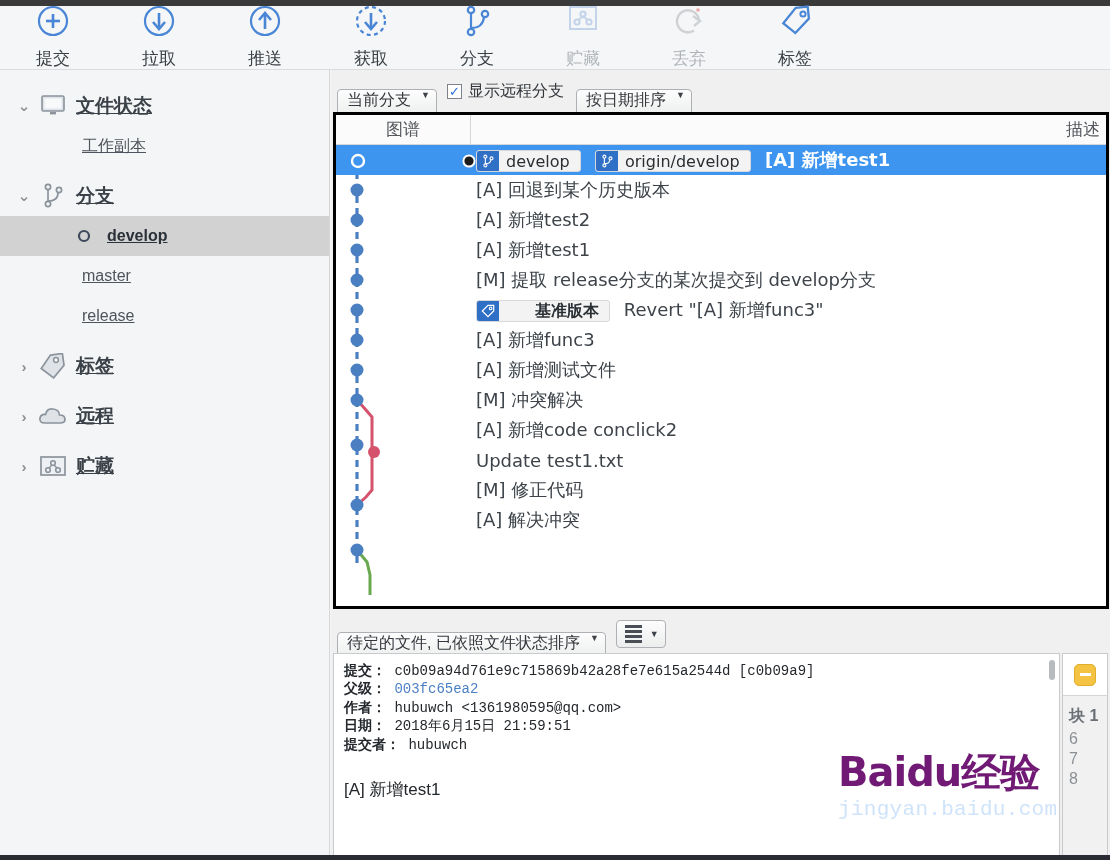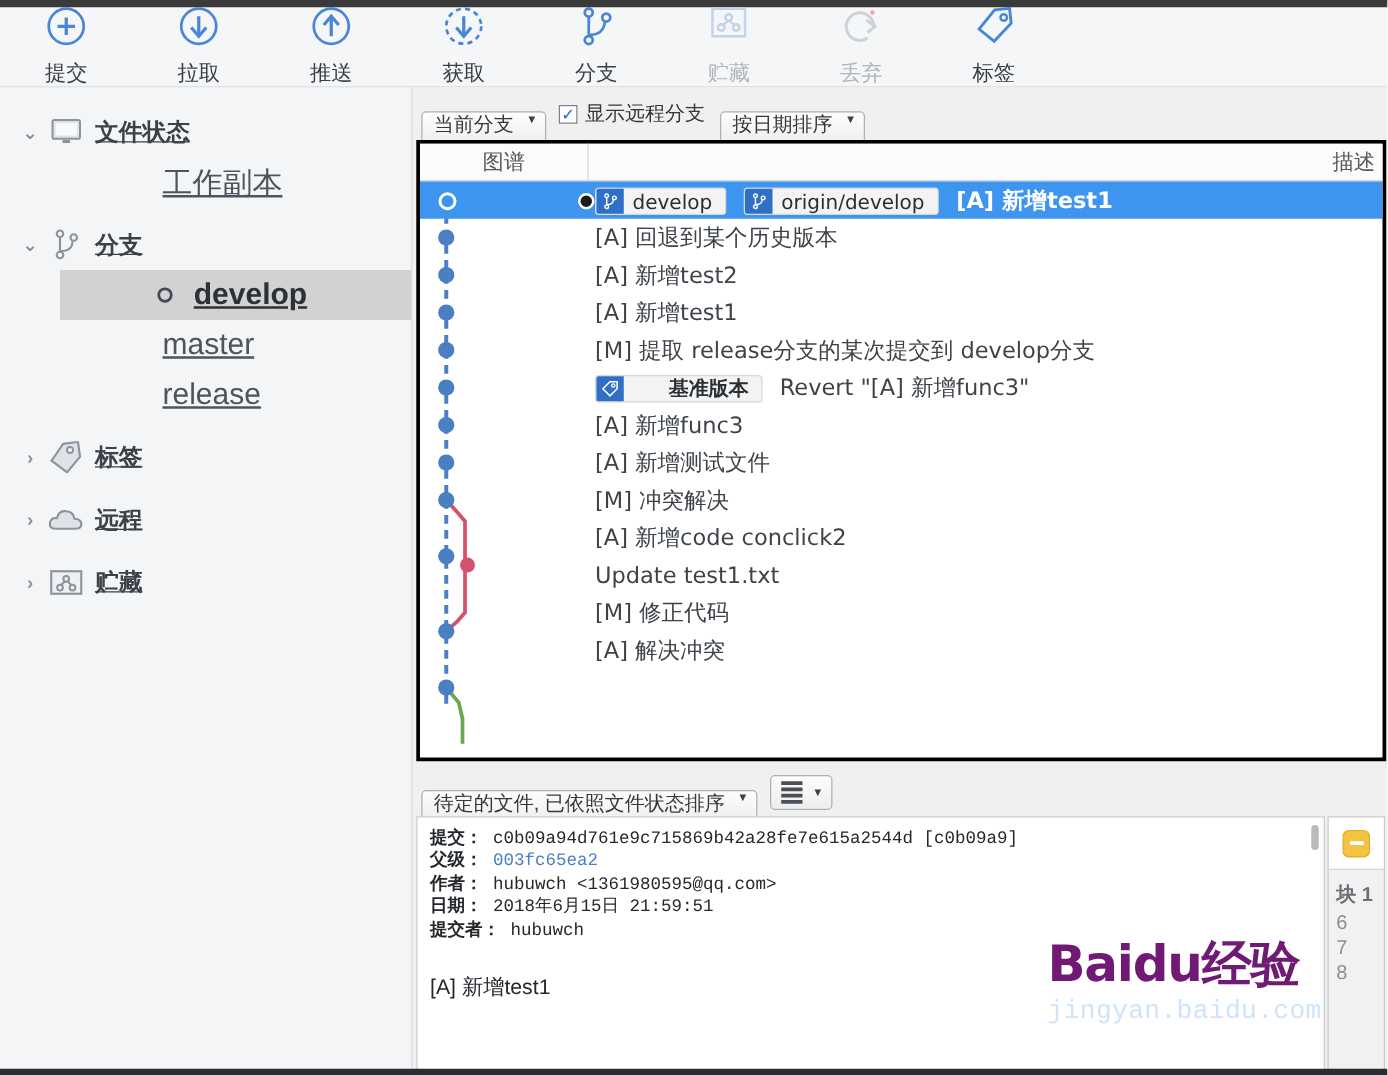--- a/index.html
+++ b/index.html
@@ -49,21 +49,21 @@
     background:#f4f5f6;
     border-right:1px solid #d5d7d9;
     overflow:hidden;
   }
   .side-row {
     display:flex; align-items:center; height:40px; padding-left:14px;
     font-size:19px; color:#4b5259;
   }
   .side-row.group { font-weight:bold; color:#3b4148; }
   .side-row.selected { background:#d2d2d2; }
-  .side-row.child { padding-left:78px; font-size:24px; color:#4e545b;margin-left:48px; }
+  .side-row.child { padding-left:78px; font-size:16px; color:#4e545b; }
   .side-row.child.selected { padding-left:45px; }
   .chev {
     width:20px; display:inline-block; text-align:center;
     color:#8c9196; font-size:15px; flex:0 0 20px;
   }
   .side-ico { width:38px; display:flex; align-items:center; justify-content:center; flex:0 0 38px; }
   .side-lbl { margin-left:4px;text-decoration:underline; }
   .spacer-8 { height:10px; }
   .spacer-14 { height:16px; }
 

